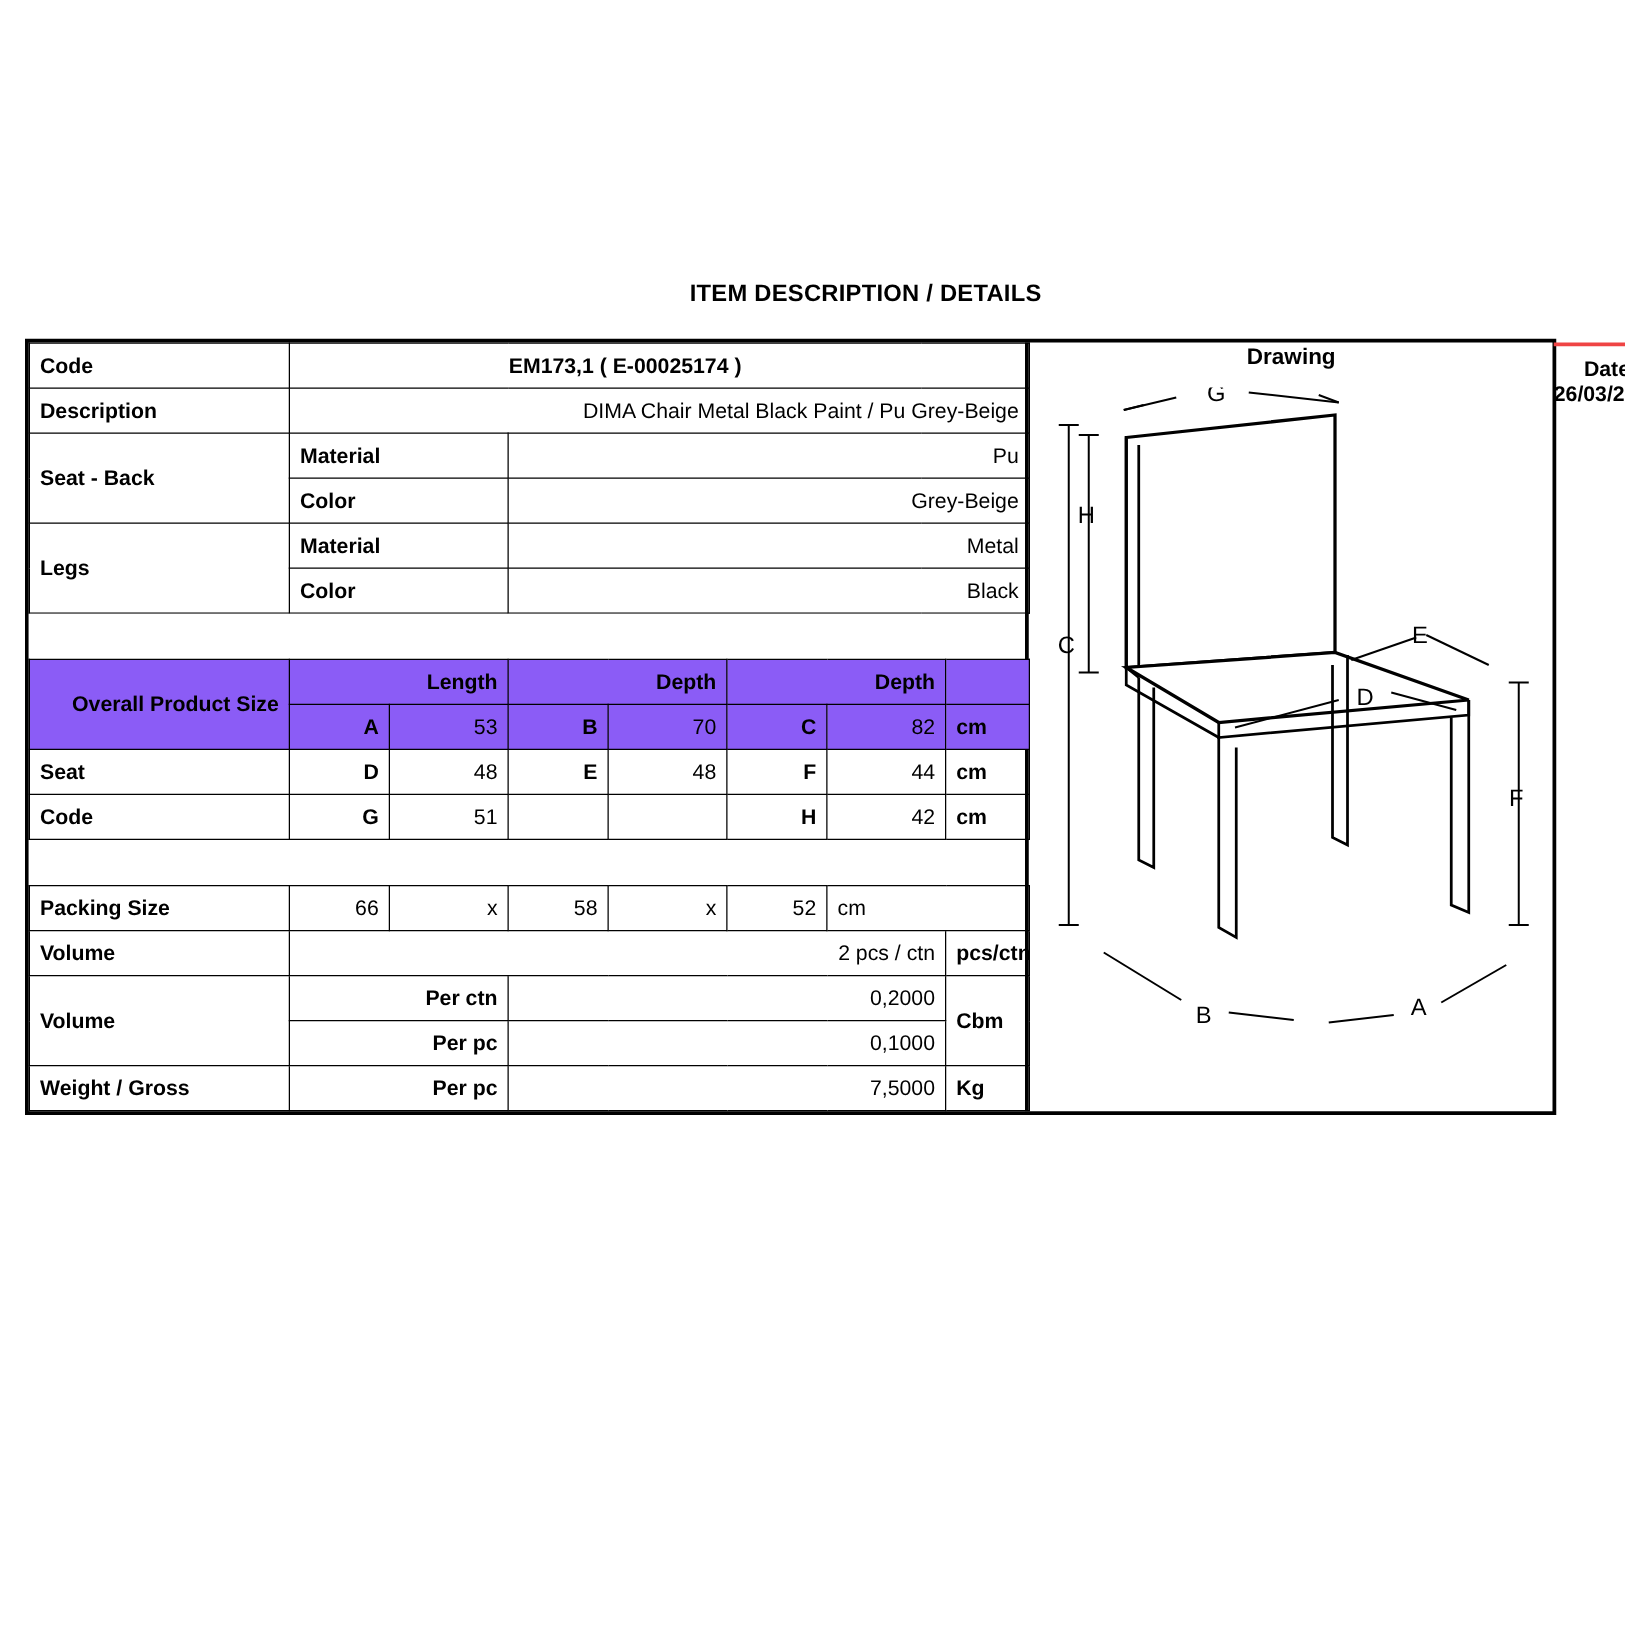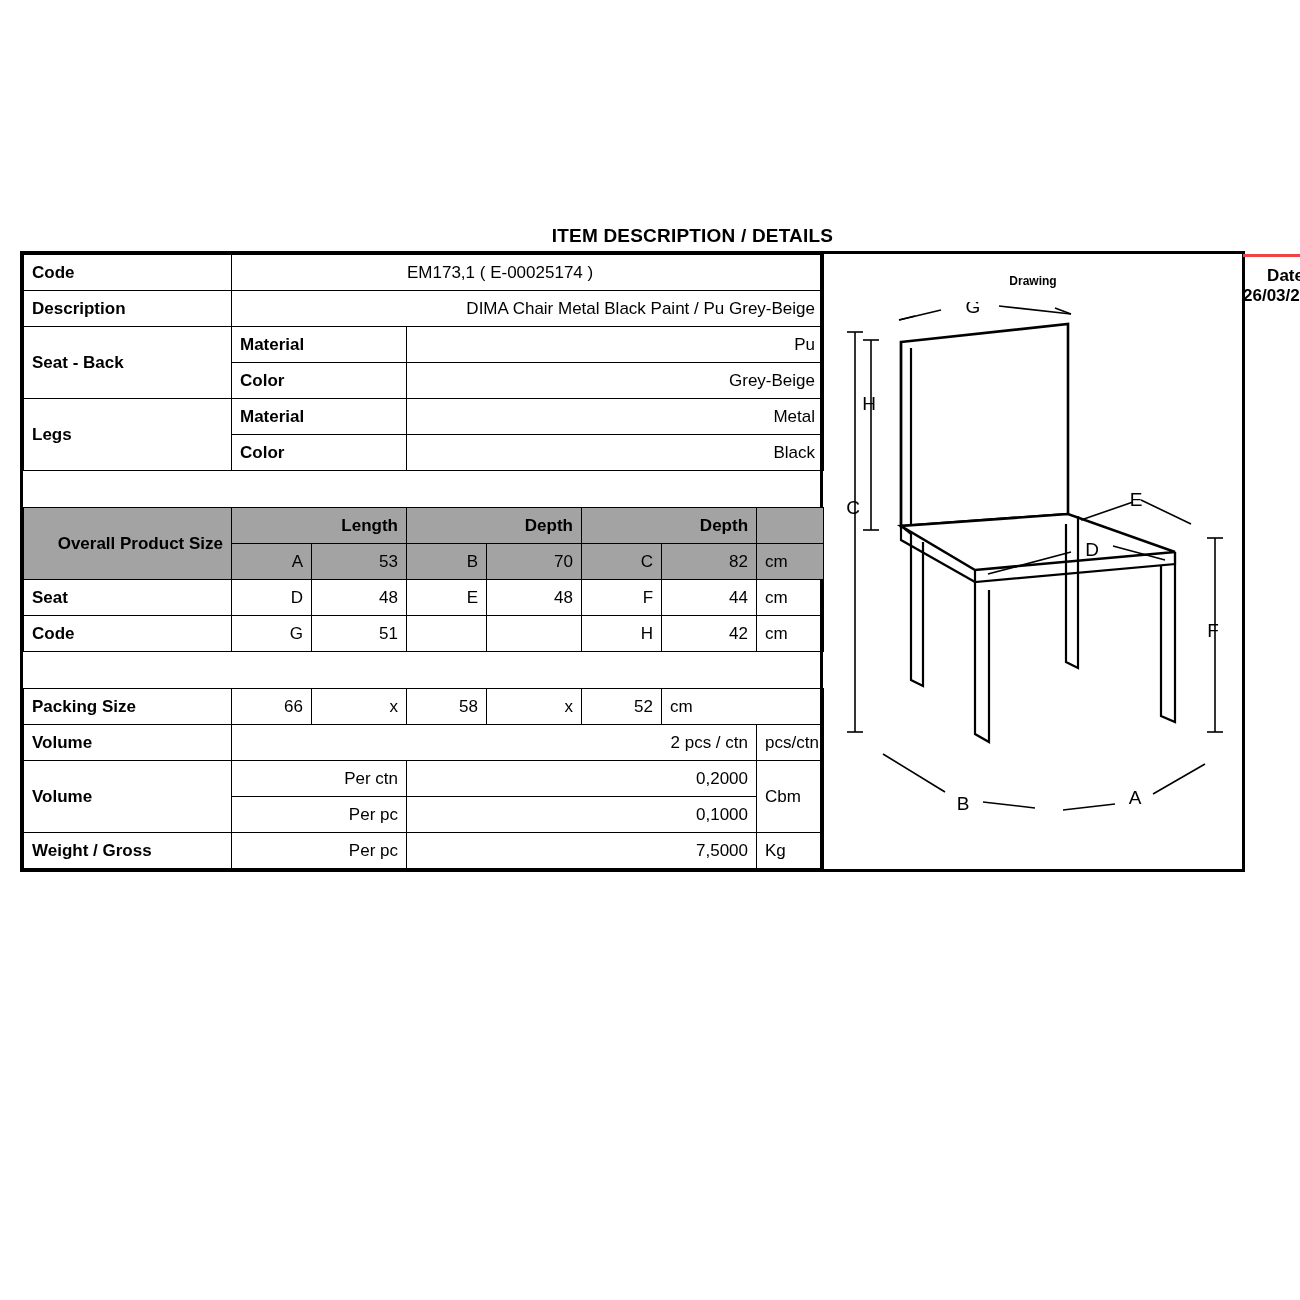--- a/index.html
+++ b/index.html
@@ -21,21 +21,21 @@
     left: 20px;
     top: 225px;
     width: 1225px;
   }
 
   .doc-title {
     text-align: center;
     font-size: 19px;
     font-weight: bold;
     letter-spacing: 0.2px;
-    margin-bottom: 4px;
+    margin-bottom: 24px;
     padding-left: 120px;
   }
 
   .frame {
     border: 3px solid #000;
     display: flex;
     box-sizing: border-box;
   }
 
   .body-row {
@@ -53,23 +53,23 @@
 
   .right-col {
     flex: 1;
     box-sizing: border-box;
     display: flex;
     flex-direction: column;
   }
 
   .drawing-title {
     text-align: center;
-    font-size: 12px;
+    font-size: 18px;
     font-weight: bold;
-    padding: 20px 0 14px 0;
+    padding: 1px 0 14px 0;
   }
 
   .drawing-area {
     flex: 1;
     position: relative;
   }
 
   table.info {
     border-collapse: collapse;
     width: 100%;
@@ -81,28 +81,28 @@
     height: 36px;
     padding: 2px 8px;
     box-sizing: border-box;
     vertical-align: middle;
   }
   .lbl {
     font-weight: bold;
     font-size: 18px;
   }
   .ctr { text-align: right; }
-  .bold { font-weight: normal; }
+  .bold { font-weight: bold; }
   .spacer-outer td {
     height: 11px;
     border: none;
     background: #fff;
     padding: 0;
   }
-  .hi { background: #a3a3a3; }
+  .hi { background: #8b5cf6; }
 
   .date-bar {
     border-top: 3px solid #ef4444;
     text-align: center;
     font-size: 17px;
     font-weight: bold;
     padding: 9px 0 10px 0;
   }
 
   

